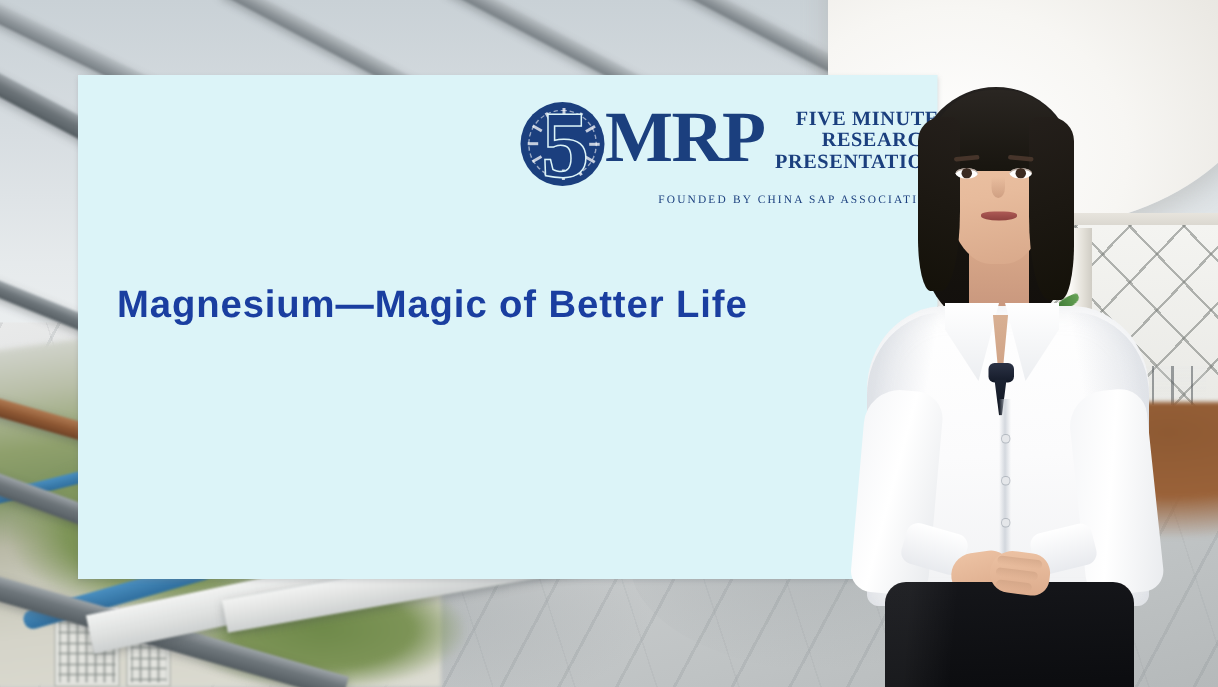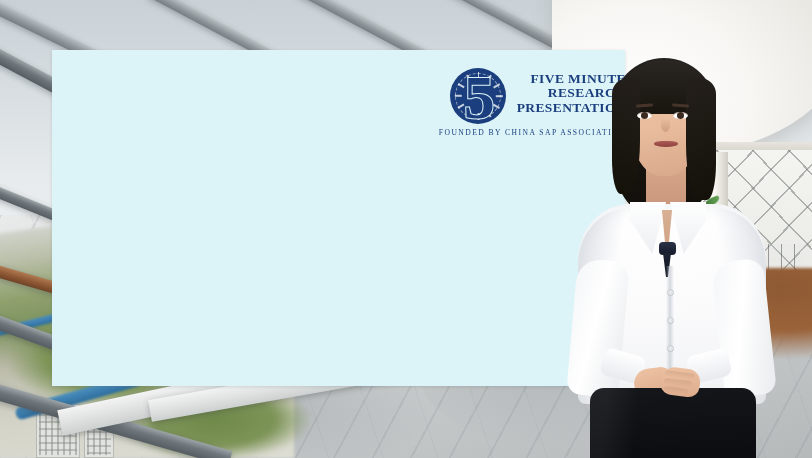--- a/index.html
+++ b/index.html
@@ -418,30 +418,32 @@
             <span style="transform:rotate(180deg)"></span>
             <span style="transform:rotate(210deg)"></span>
             <span style="transform:rotate(240deg)"></span>
             <span style="transform:rotate(270deg)"></span>
             <span style="transform:rotate(300deg)"></span>
             <span style="transform:rotate(330deg)"></span>
           </div>
           <div class="logo-five">5</div>
         </div>
 
+        <div class="logo-mrp">MRP</div>
 
         <div class="logo-words">
           <div>FIVE MINUTE</div>
           <div>RESEARCH</div>
           <div>PRESENTATION</div>
         </div>
 
         <div class="logo-founded">FOUNDED BY CHINA SAP ASSOCIATION</div>
       </div>
 
+      <div class="slide-title">Magnesium—Magic of Better Life</div>
 
     </div>
   </div>
 
   <div class="presenter">
     <div class="hair-back"></div>
     <div class="neck"></div>
     <div class="face"></div>
     <div class="hair-top"></div>
     <div class="hair-left"></div>

